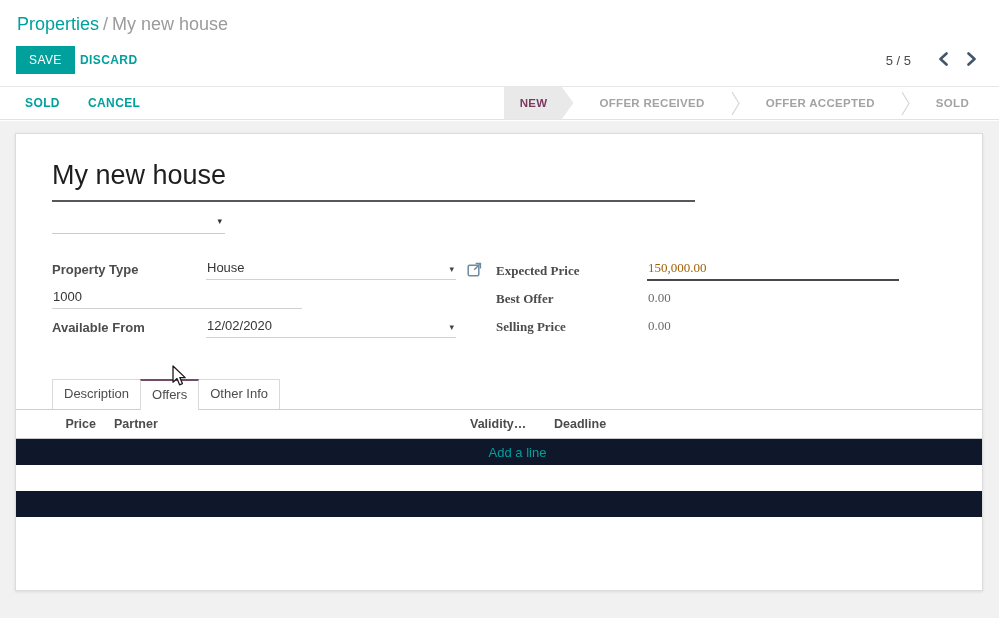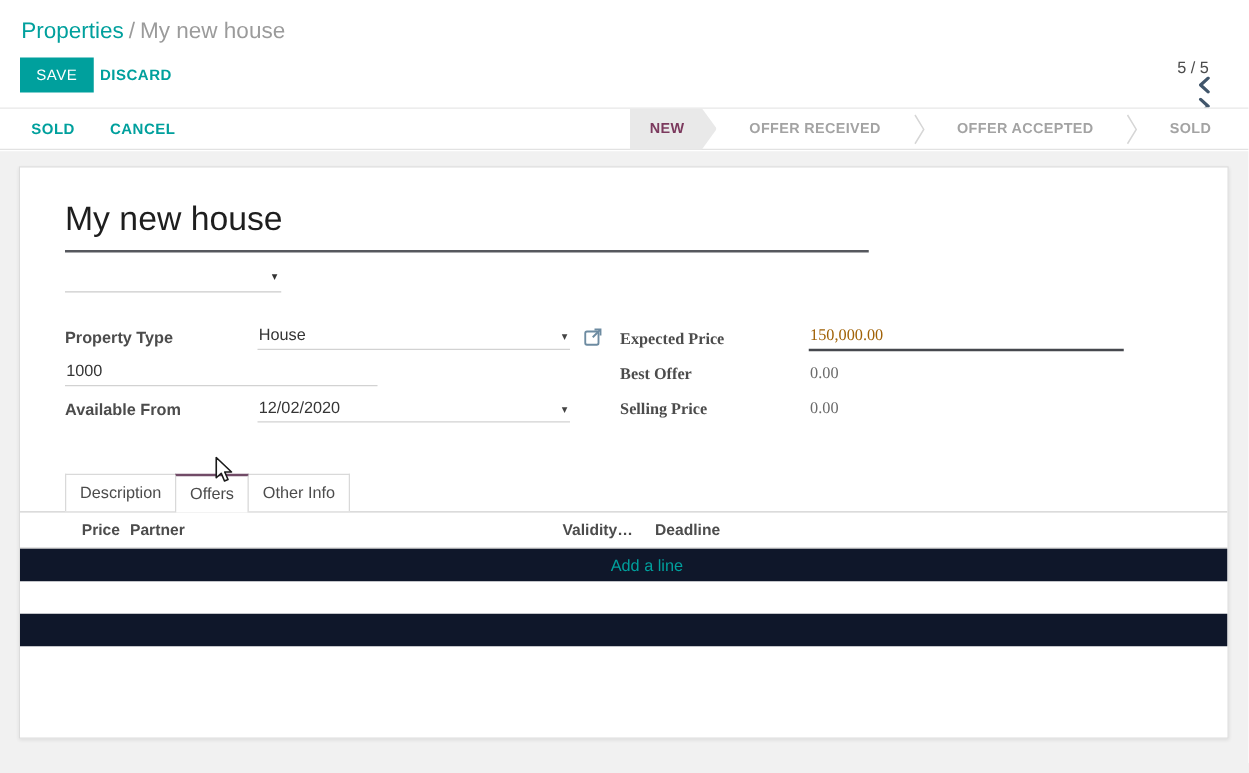--- a/index.html
+++ b/index.html
@@ -14,21 +14,21 @@
   .bc-current { color:#9b9b9b; }
 
   
   .save-btn { position:absolute; left:16px; top:46px; height:28px; padding:0 13px;
     background:#00a09d; color:#fff; border:none; font-family:inherit;
     font-size:12px; font-weight:400; letter-spacing:.4px; cursor:pointer; }
   .discard-btn { position:absolute; left:78px; top:46px; height:28px; padding:0 2px;
     background:transparent; color:#00a09d; border:none; font-family:inherit;
     font-size:12px; font-weight:700; letter-spacing:.4px; cursor:pointer; }
 
-  .pager { position:absolute; right:14px; top:46px; height:28px; display:flex; align-items:center;flex-direction:column; }
+  .pager { position:absolute; right:14px; top:46px; height:28px; display:flex; align-items:center; }
   .pager-count { font-size:13px; color:#4c4c4c; margin-right:18px; }
   .pager-btn { width:28px; height:28px; display:flex; align-items:center; justify-content:center;
     background:transparent; border:none; cursor:pointer; }
 
   
   .status-row { position:absolute; left:0; top:86px; width:999px; height:34px; background:#fff;
     border-top:1px solid #e7e7e7; border-bottom:1px solid #e2e2e2;
     display:flex; align-items:center; }
   .stage-btn { background:transparent; border:none; font-family:inherit; color:#00a09d;
     font-size:12px; font-weight:700; letter-spacing:.4px; cursor:pointer; }
@@ -78,21 +78,21 @@
   .tab { height:30px; line-height:28px; padding:0 11px; font-size:13px; color:#4c4c4c;
     background:#fff; border:1px solid #d9d9d9; border-bottom:none; cursor:pointer;
     position:relative; }
   .tab + .tab { margin-left:-1px; }
   .tab.active { border-top:2px solid #714b67; margin-bottom:-1px; height:31px; z-index:2;
     background:#fff; }
 
   
   .offers-table { width:100%; }
   .o-thead { display:grid; grid-template-columns:88px 346px 74px auto; align-items:center;
-    height:29px; border-bottom:1px solid #c9c9c9; font-size:12.5px; font-weight:700; color:#4c4c4c; }
+    height:29px; border-bottom:1px solid #c9c9c9; font-size:12.5px; font-weight:700; color:#4c4c4c;gap:10px; }
   .th { cursor:pointer; }
   .th-price { text-align:right; padding-right:8px; }
   .o-row { height:26px; display:flex; align-items:center; }
   .o-row.odd { background:#0f172a;justify-content:center; }
   .add-line { padding-left:37px; font-size:13px; color:#00a09d; cursor:pointer; }
 
   
   .cursor { position:absolute; left:169px; top:365px; z-index:50; pointer-events:none; }
 </style>
 </head>

